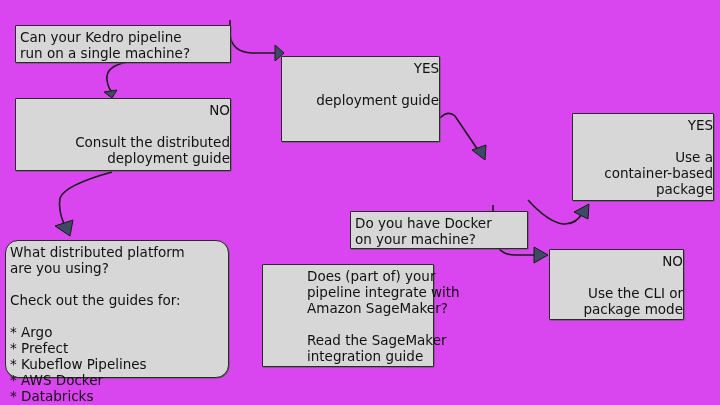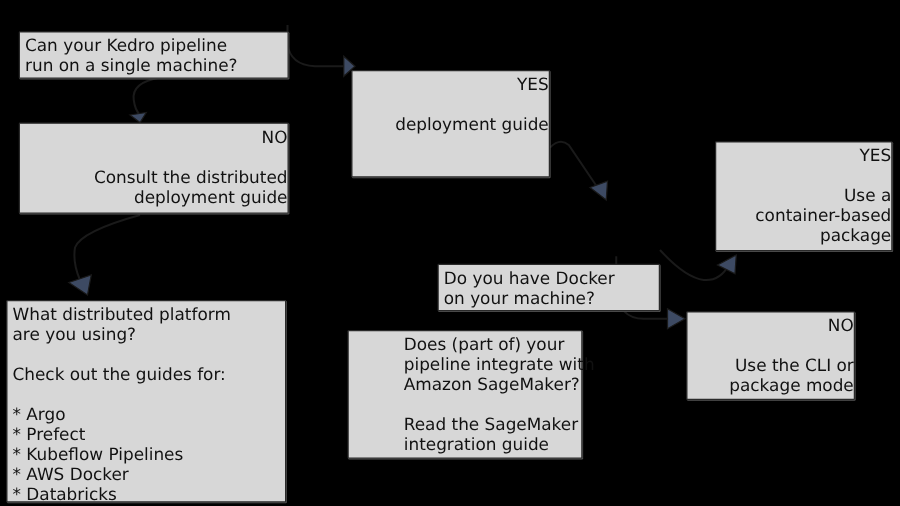--- a/index.html
+++ b/index.html
@@ -7,21 +7,21 @@
       padding: 0;
       width: 720px;
       height: 405px;
       background: #e6e6e6;
       overflow: hidden;
     }
     #stage {
       position: relative;
       width: 720px;
       height: 405px;
-      background: #000000;
+      background: #d946ef;
     }
     .box {
       position: absolute;
       box-sizing: border-box;
       background: #d7d7d7;
       border: 1.5px solid #2a2a2a;
       border-radius: 1px;
       font-family: "DejaVu Sans", sans-serif;
       font-size: 13.5px;
       line-height: 16px;
@@ -98,34 +98,34 @@
     <span class="line">package</span>
   </div>
 
   <div class="box center" style="left:549px; top:249px; width:135px; height:71px; padding-top:3px;">
     <span class="line">NO</span>
     <span class="gap"></span>
     <span class="line">Use the CLI or</span>
     <span class="line">package mode</span>
   </div>
 
-  <div class="box left" style="left:5px; top:240px; width:224px; height:162px; padding-top:3px;">
+  <div class="box left" style="left:5px; top:240px; width:224px; height:138px; padding-top:3px;border-radius:13px;">
     <span class="line">What distributed platform</span>
     <span class="line">are you using?</span>
     <span class="gap"></span>
     <span class="line">Check out the guides for:</span>
     <span class="gap"></span>
     <span class="line">* Argo</span>
     <span class="line">* Prefect</span>
     <span class="line">* Kubeflow Pipelines</span>
     <span class="line">* AWS Docker</span>
     <span class="line">* Databricks</span>
   </div>
 
-  <div class="box left" style="left:278px; top:264px; width:188px; height:103px; padding-top:3px;padding-left:44px;">
+  <div class="box left" style="left:262px; top:264px; width:172px; height:103px; padding-top:3px;padding-left:44px;">
     <span class="line">Does (part of) your</span>
     <span class="line">pipeline integrate with</span>
     <span class="line">Amazon SageMaker?</span>
     <span class="gap"></span>
     <span class="line">Read the SageMaker</span>
     <span class="line">integration guide</span>
   </div>
 
 </div>
 

